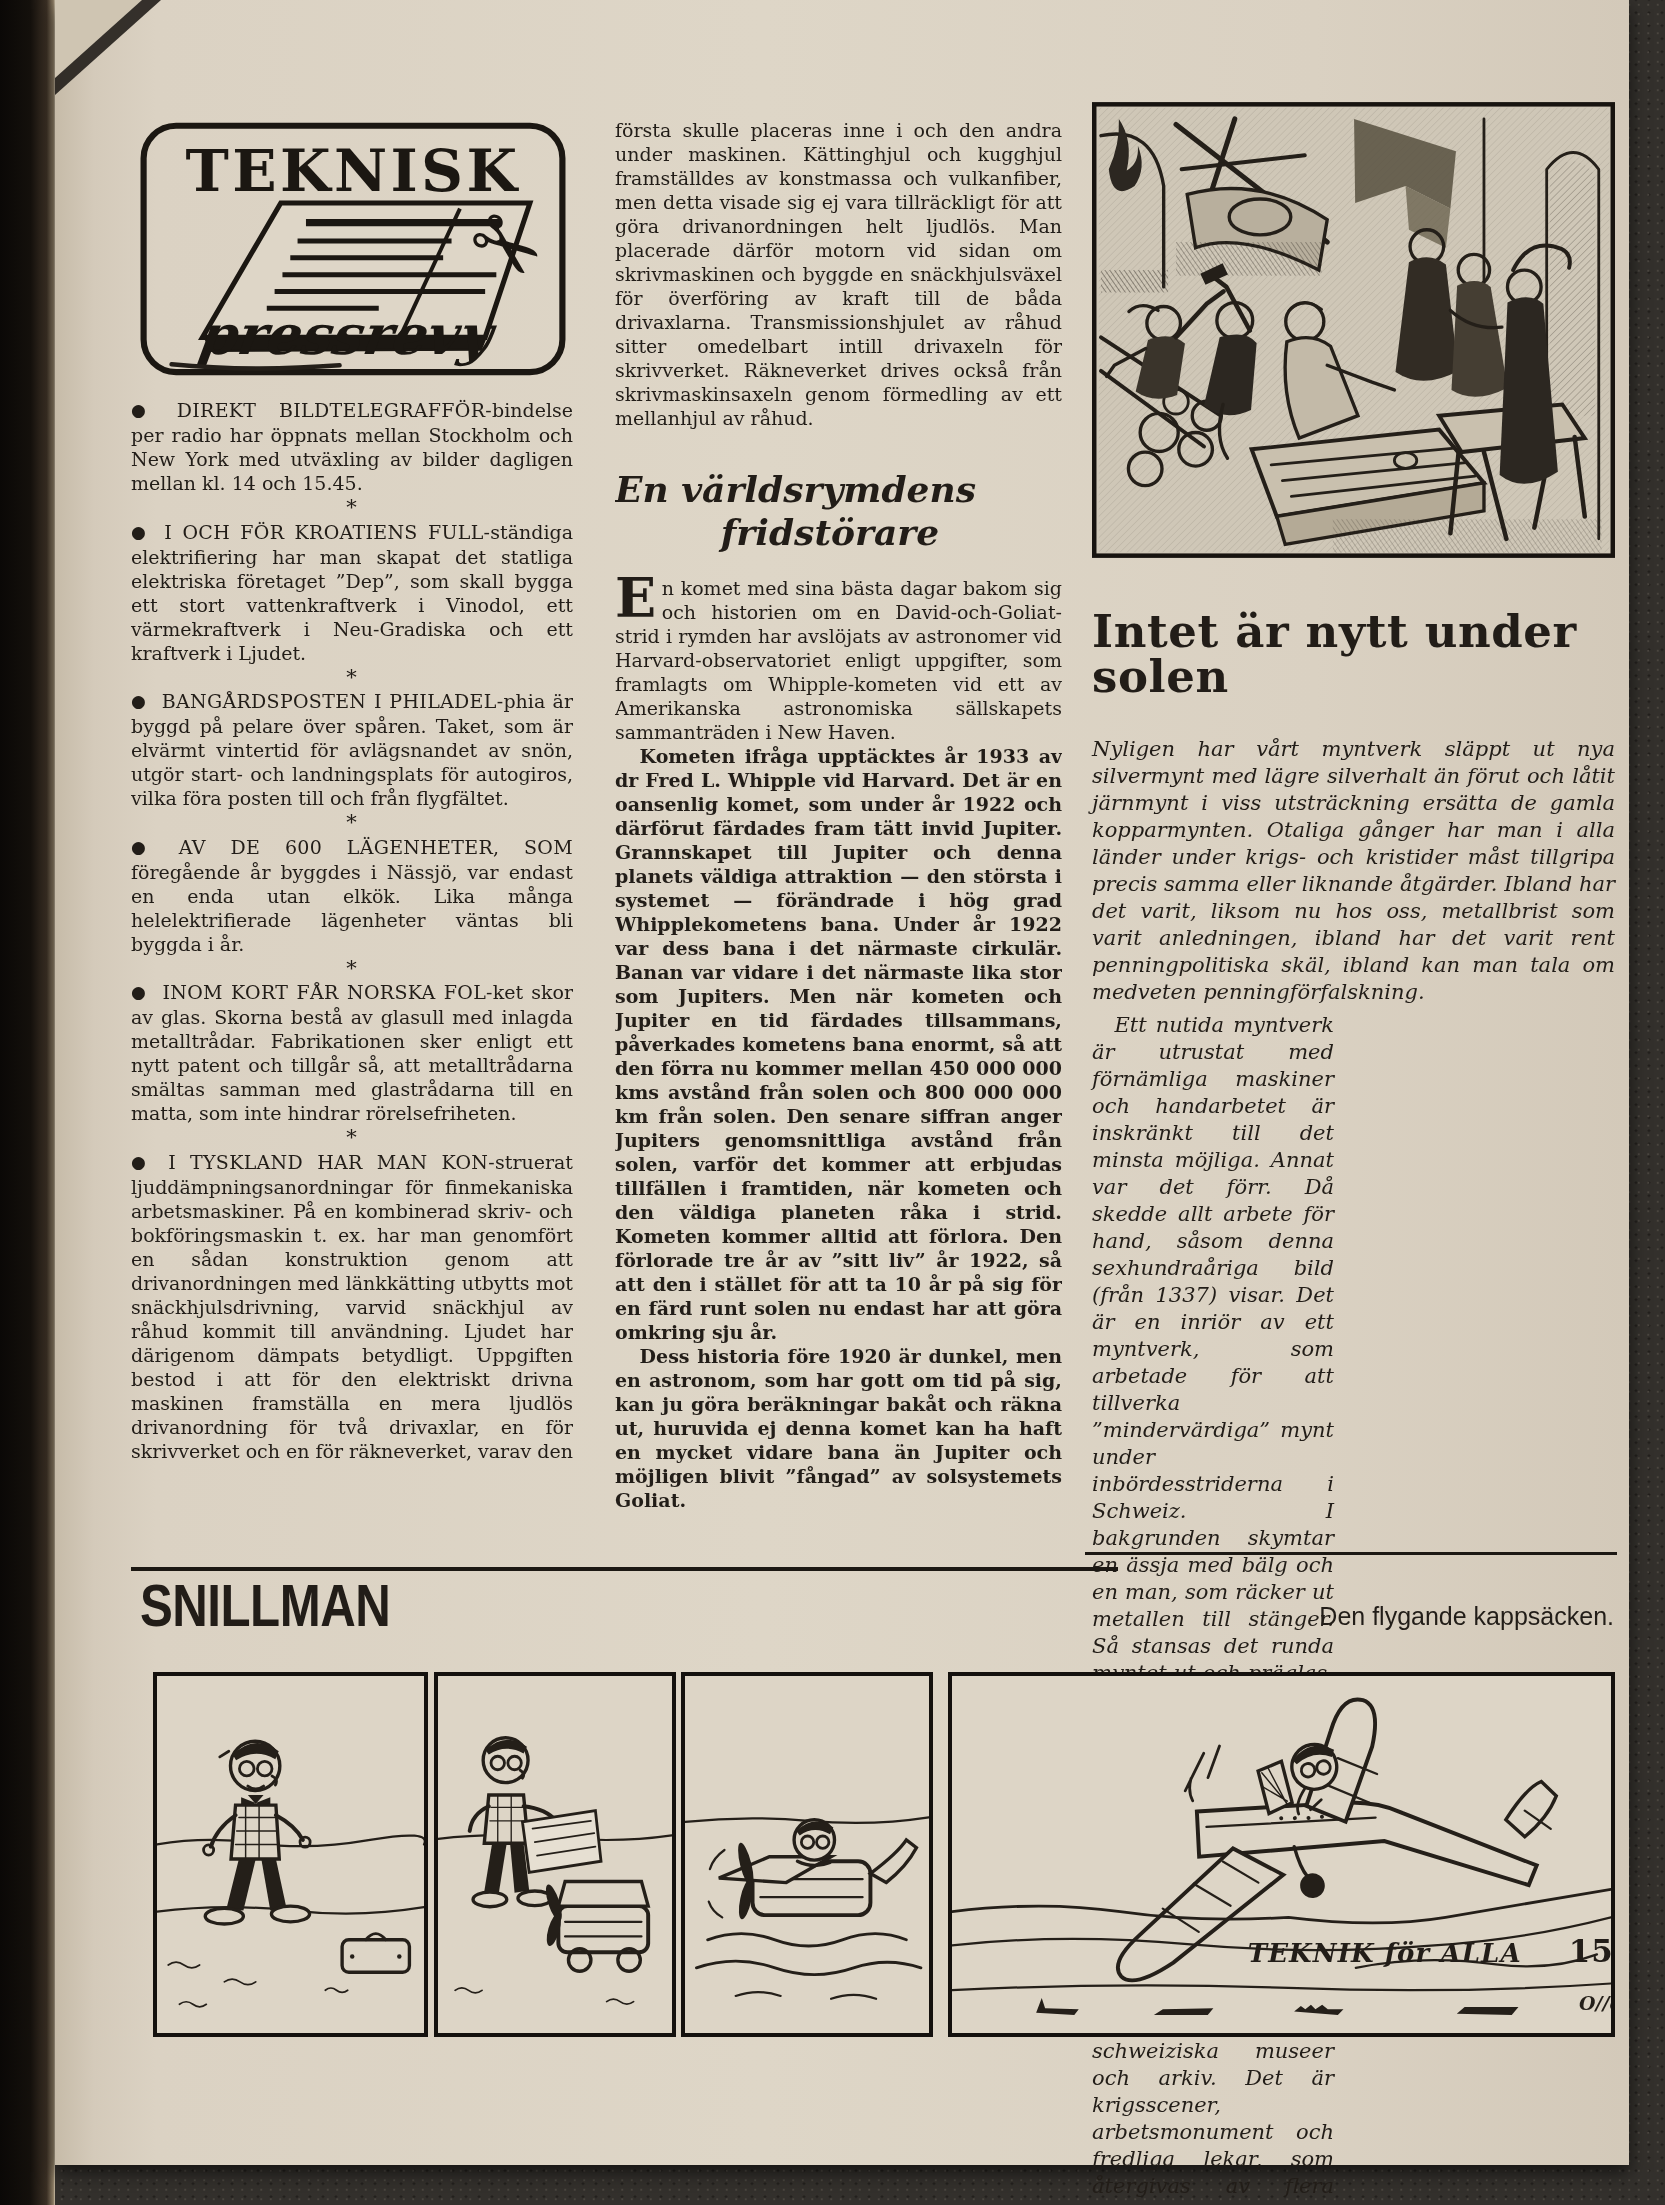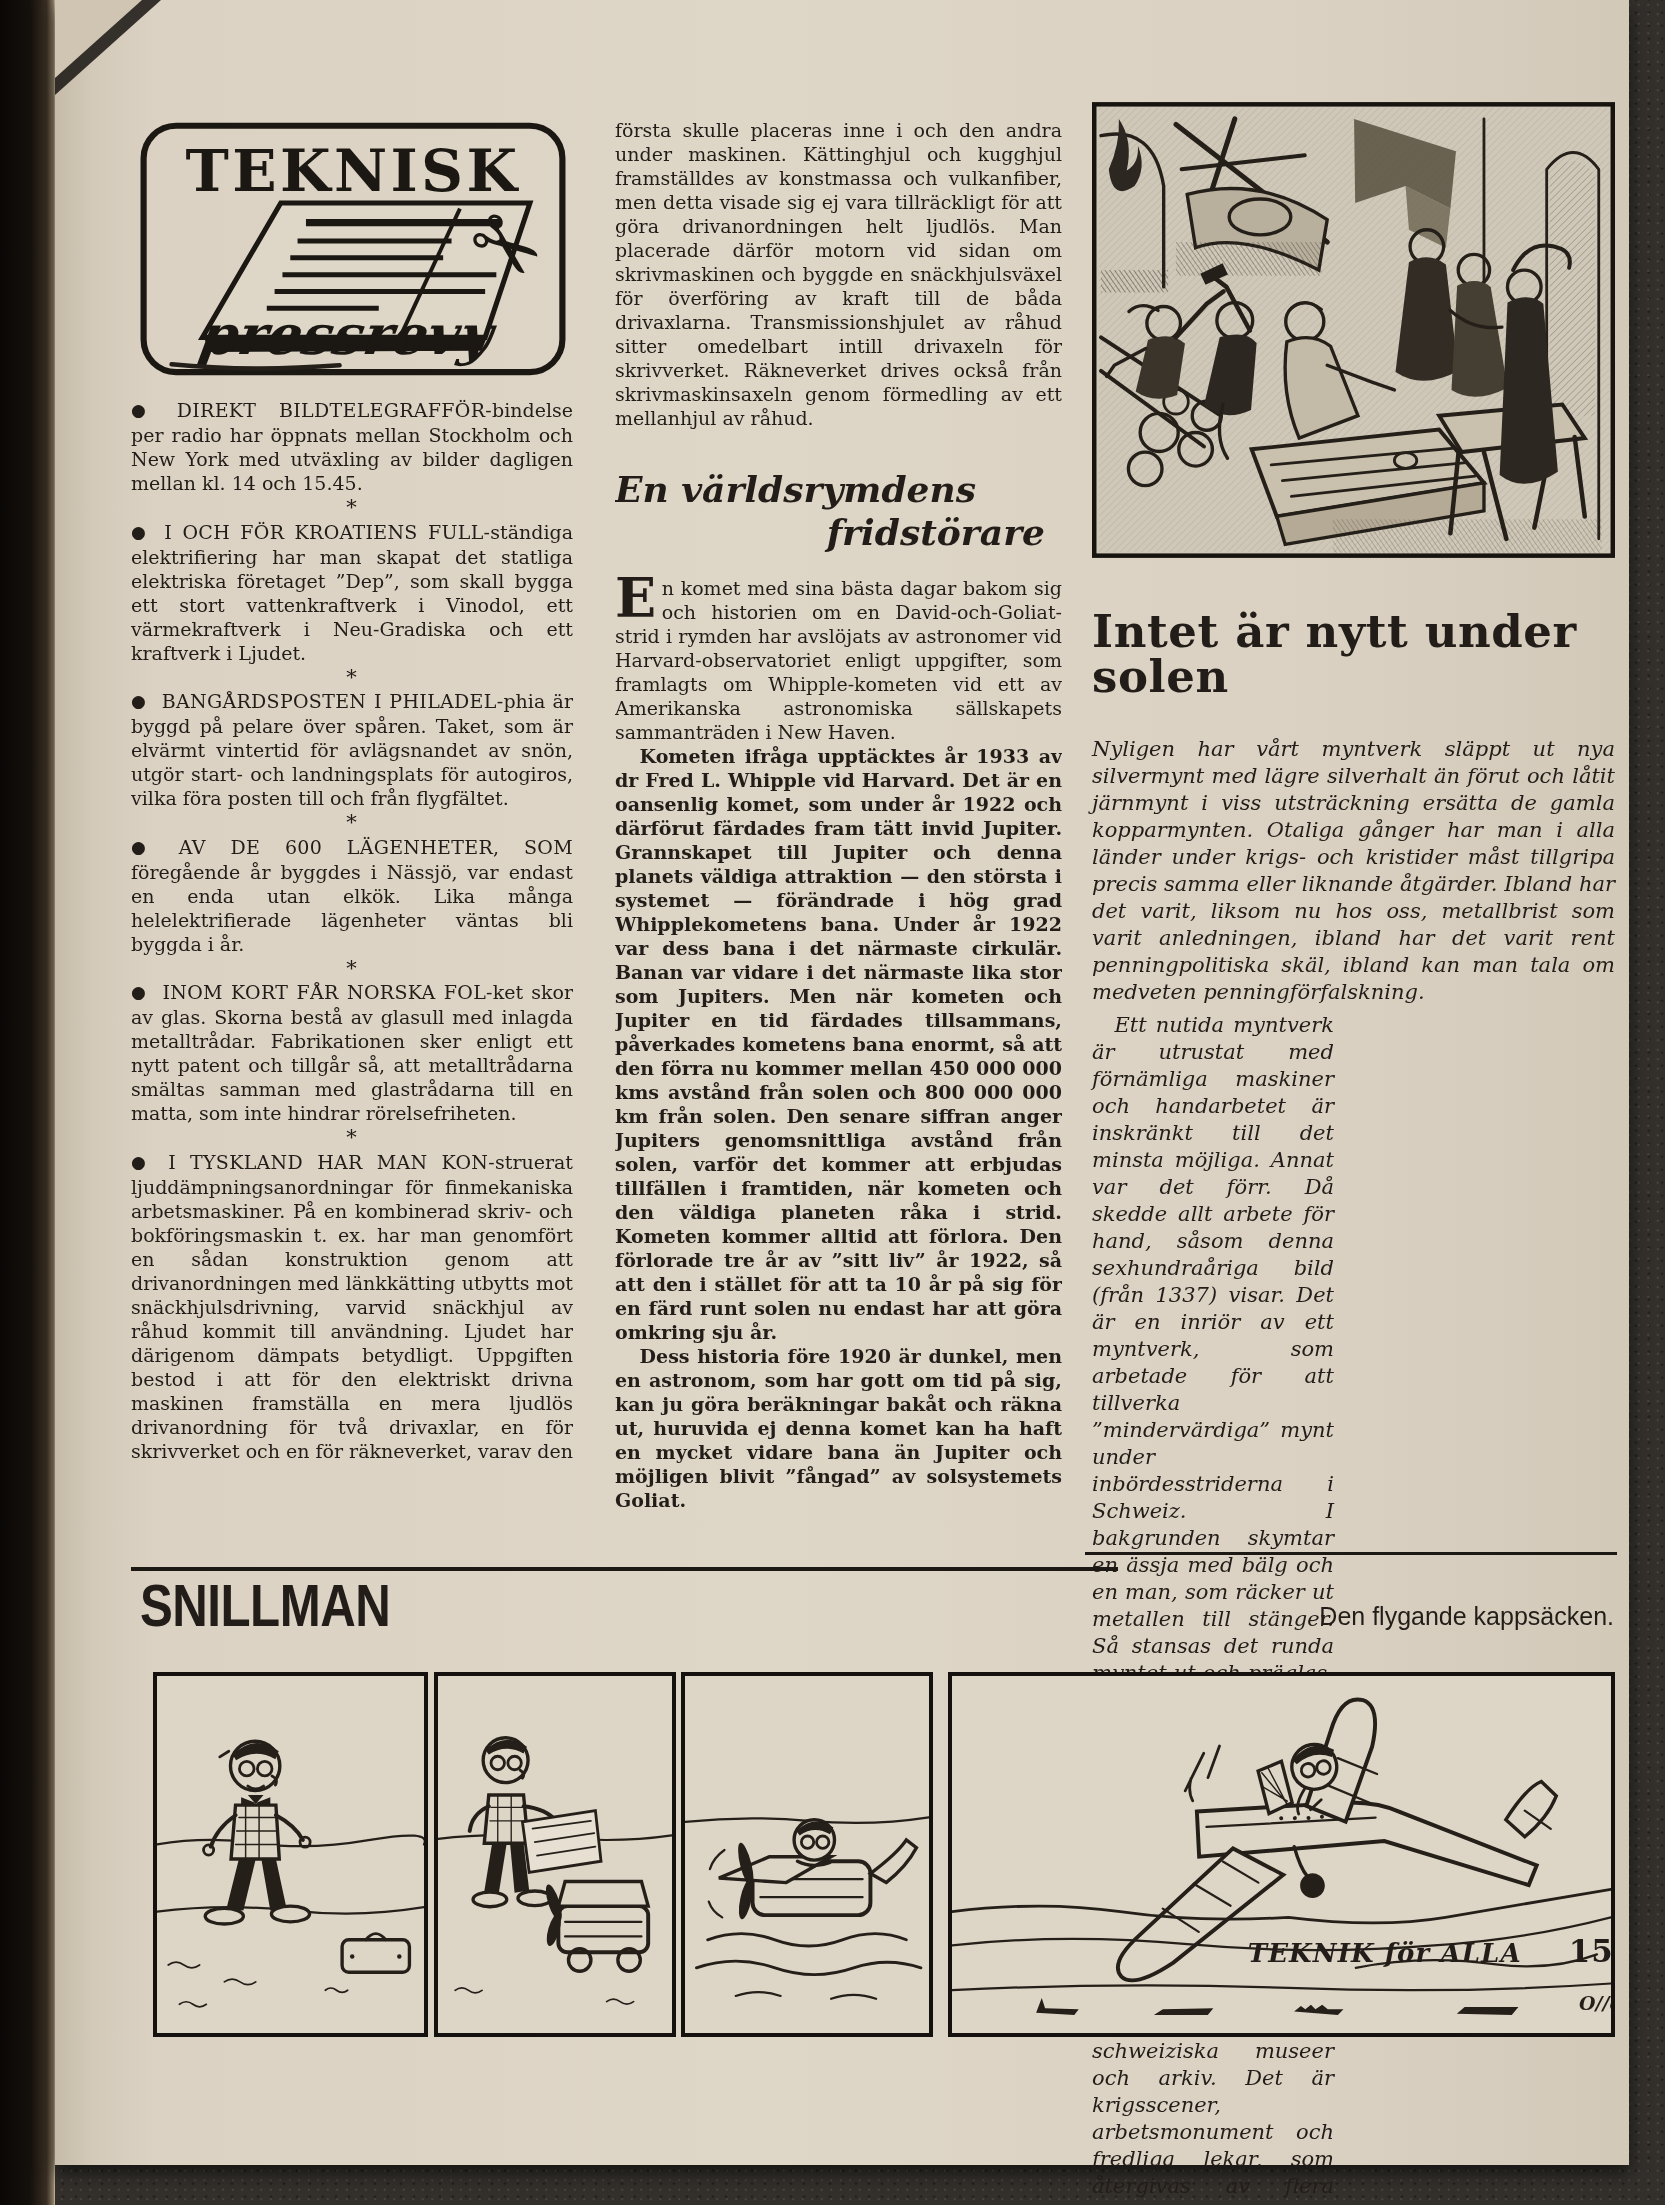--- a/index.html
+++ b/index.html
@@ -32,21 +32,21 @@
     font-size:19px;line-height:24px;margin-top:7px;}
   .pr-item .lead{letter-spacing:0.3px;}
   .pr-item .bullet{font-size:17px;margin-right:14.6px;position:relative;top:-1.1px;}
   .pr-sep{text-align:center;font-size:21px;line-height:24.6px;letter-spacing:1.1px;}
 
   
   .mid-col{left:560px;top:118px;width:447px;height:1447px;overflow:hidden;}
   .mid-col .bodytext{font-size:19px;line-height:24px;}
   .comet-title{margin-top:38px;margin-bottom:22.4px;font-style:italic;font-weight:bold;
     font-size:36px;line-height:43px;}
-  .comet-title .l2{display:block;text-align:right;padding-right:17px;}
+  .comet-title .l2{display:block;text-align:center;padding-right:17px;}
   .dropcap{float:left;font-size:54px;line-height:44px;padding-right:5.6px;font-weight:bold;}
   .para-indent{text-indent:24.6px;font-weight:bold;}
 
   
   .right-col{left:1037px;top:102px;width:523px;}
   .woodcut{width:523px;height:456px;display:block;}
   .coins-title{margin-top:51px;font-weight:bold;font-size:45px;line-height:45px;letter-spacing:0.6px;}
   .coins-body{margin-top:37px;font-style:italic;font-size:21px;line-height:27px;}
   .coins-body .p2{text-indent:22.4px;margin-top:5.6px;}
 

